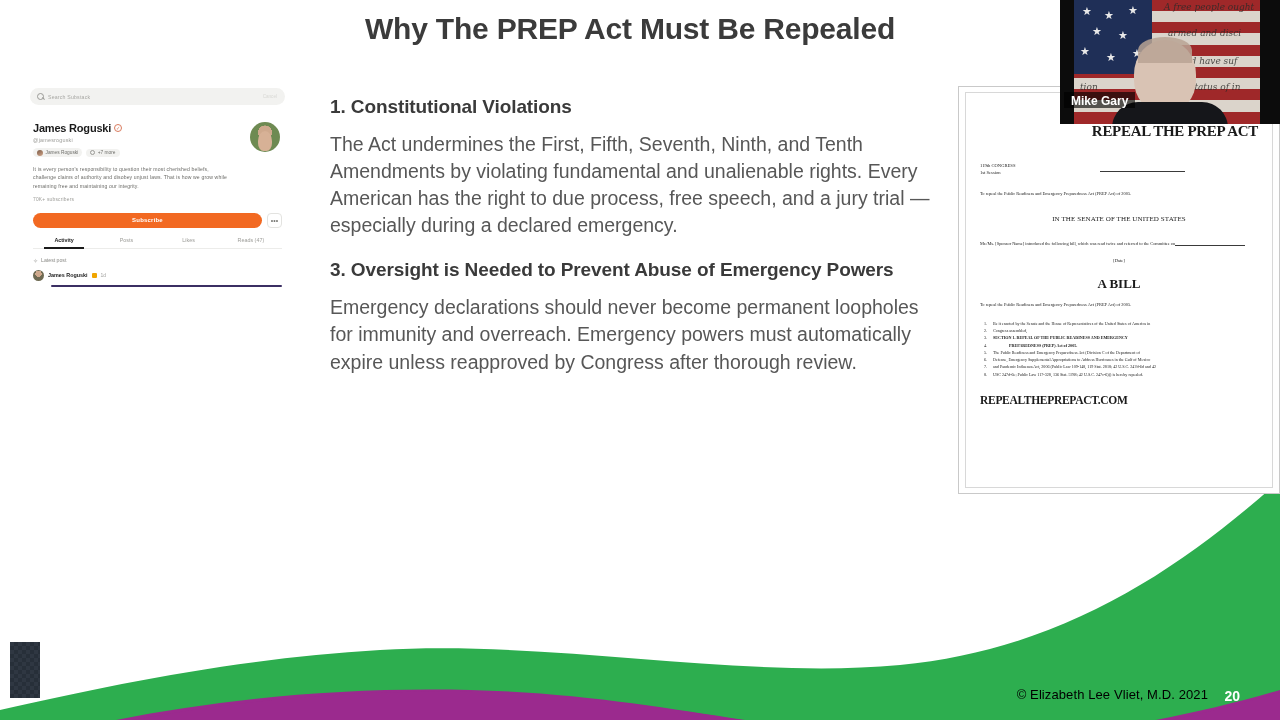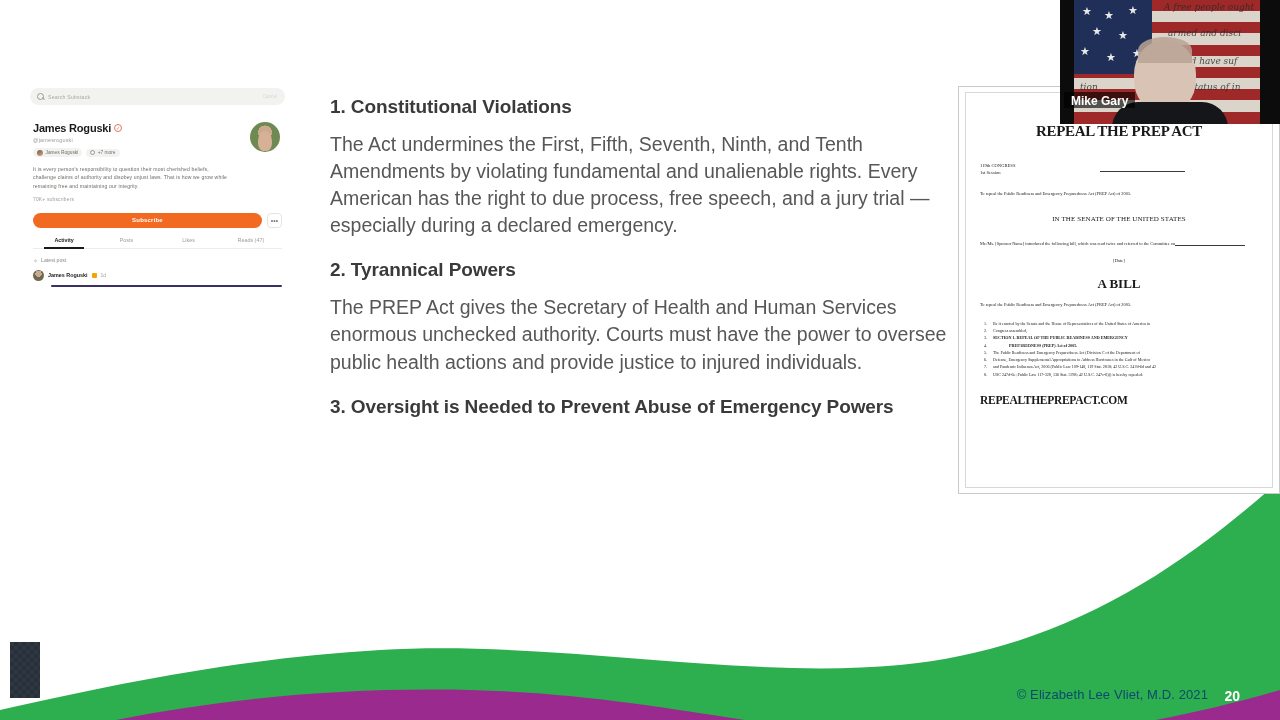--- a/index.html
+++ b/index.html
@@ -14,21 +14,21 @@
   .waves svg { display:block; width:1280px; height:260px; }
 
   .corner-square { position:absolute; left:10px; bottom:22px; width:30px; height:56px;
                    background:#2f3742; z-index:3;
                    background-image:
                      linear-gradient(45deg,#272f39 25%,transparent 25%,transparent 75%,#272f39 75%),
                      linear-gradient(45deg,#272f39 25%,transparent 25%,transparent 75%,#272f39 75%);
                    background-size:8px 8px; background-position:0 0,4px 4px; }
 
   .footer-credit { position:absolute; right:72px; bottom:18px; z-index:4;
-                   color:#0c4a6e; font-size:13px; letter-spacing:.1px; white-space:nowrap; }
+                   color:#000000; font-size:13px; letter-spacing:.1px; white-space:nowrap; }
   .footer-page { position:absolute; right:40px; bottom:16px; z-index:4;
                  color:#ffffff; font-size:14px; font-weight:bold; }
 
   
   .slide-title { position:absolute; left:330px; top:12px; width:600px; text-align:center;
                  font-size:30px; font-weight:bold; color:#3b3b3b; letter-spacing:-.2px;
                  z-index:5; }
 
   
   .body-col { position:absolute; left:330px; top:96px; width:625px; z-index:5; }
@@ -99,21 +99,21 @@
   .ss-post-badge { width:5px; height:5px; border-radius:1px; background:#f0a500; }
   .ss-post-time { font-size:5px; color:#a3a3a0; }
   .ss-rule { margin:4px 8px 0 26px; height:2px; background:#3b2f63; border-radius:2px; }
 
   
   .bill { position:absolute; left:958px; top:86px; width:322px; height:408px;
           background:#ffffff; border:1px solid #c9c9c9; z-index:4; overflow:hidden;
           font-family:"Liberation Serif", serif; color:#1a1a1a; }
   .bill-inner { position:absolute; left:6px; top:5px; right:6px; bottom:5px;
                 border:1px solid #d8d8d8; padding:8px 14px; }
-  .bill-title { text-align:center; font-size:15px; font-weight:bold; letter-spacing:-.3px;
+  .bill-title { text-align:right; font-size:15px; font-weight:bold; letter-spacing:-.3px;
                 margin-top:22px; }
   .bill-congress { font-size:4.6px; margin-top:22px; line-height:1.55; position:relative; }
   .bill-rule-short { position:absolute; left:120px; top:9px; width:85px;
                      border-bottom:.8px solid #3a3a3a; }
   .bill-repeal { font-size:4.4px; margin-top:15px; line-height:1.5; }
   .bill-senate { text-align:center; font-size:7px; margin-top:17px; letter-spacing:.1px; }
   .bill-sponsor { font-size:4.4px; margin-top:17px; line-height:1.65; }
   .bill-sponsor .blank { display:inline-block; width:70px; border-bottom:.8px solid #3a3a3a;
                          vertical-align:-1px; }
   .bill-date { text-align:center; font-size:4.6px; margin-top:11px; }
@@ -164,35 +164,33 @@
       <path d="M1280,20 C1180,110 1060,190 900,205 C740,220 560,180 380,190 C240,198 110,225 0,250 L0,260 L1280,260 Z" fill="#2dae4f"></path>
       <path d="M0,288 C140,248 300,226 470,230 C640,234 760,270 900,278 C1040,286 1170,262 1280,230 L1280,260 L0,260 Z" fill="#9b2a8e"></path>
       <path d="M0,290 C150,250 310,228 480,232 C650,236 770,272 910,280 C1050,288 1175,264 1280,232 L1280,260 L0,260 Z" fill="#9b2a8e"></path>
     </svg>
   </div>
   <div class="corner-square"></div>
 
   <div class="footer-credit">© Elizabeth Lee Vliet, M.D. 2021</div>
   <div class="footer-page">20</div>
 
+  <h1 class="slide-title">Why The PREP Act Must Be Repealed</h1>
 
   <div class="body-col">
 
     <div class="sec-block">
       <div class="sec-head">1. Constitutional Violations</div>
       <p class="sec-body">The Act undermines the First, Fifth, Seventh, Ninth, and Tenth Amendments by violating fundamental and unalienable rights. Every American has the right to due process, free speech, and a jury trial — especially during a declared emergency.</p>
     </div>
 
-    <div class="sec-block">
-      <div class="sec-head">2. Tyrannical Powers</div>
-      <p class="sec-body">The PREP Act gives the Secretary of Health and Human Services enormous unchecked authority. Courts must have the power to oversee public health actions and provide justice to injured individuals.</p>
-    </div>
 
     <div class="sec-block">
       <div class="sec-head">3. Oversight is Needed to Prevent Abuse of Emergency Powers</div>
+      <p class="sec-body narrow">Emergency declarations should never become permanent loopholes for immunity and overreach. Emergency powers must automatically expire unless reapproved by Congress after thorough review.</p>
     </div>
 
   </div>
 
   <div class="substack">
 
     <div class="ss-searchbar">
       <span class="ss-search-icon"></span>
       <span class="ss-search-ph">Search Substack</span>
       <span class="ss-search-cancel">Cancel</span>

